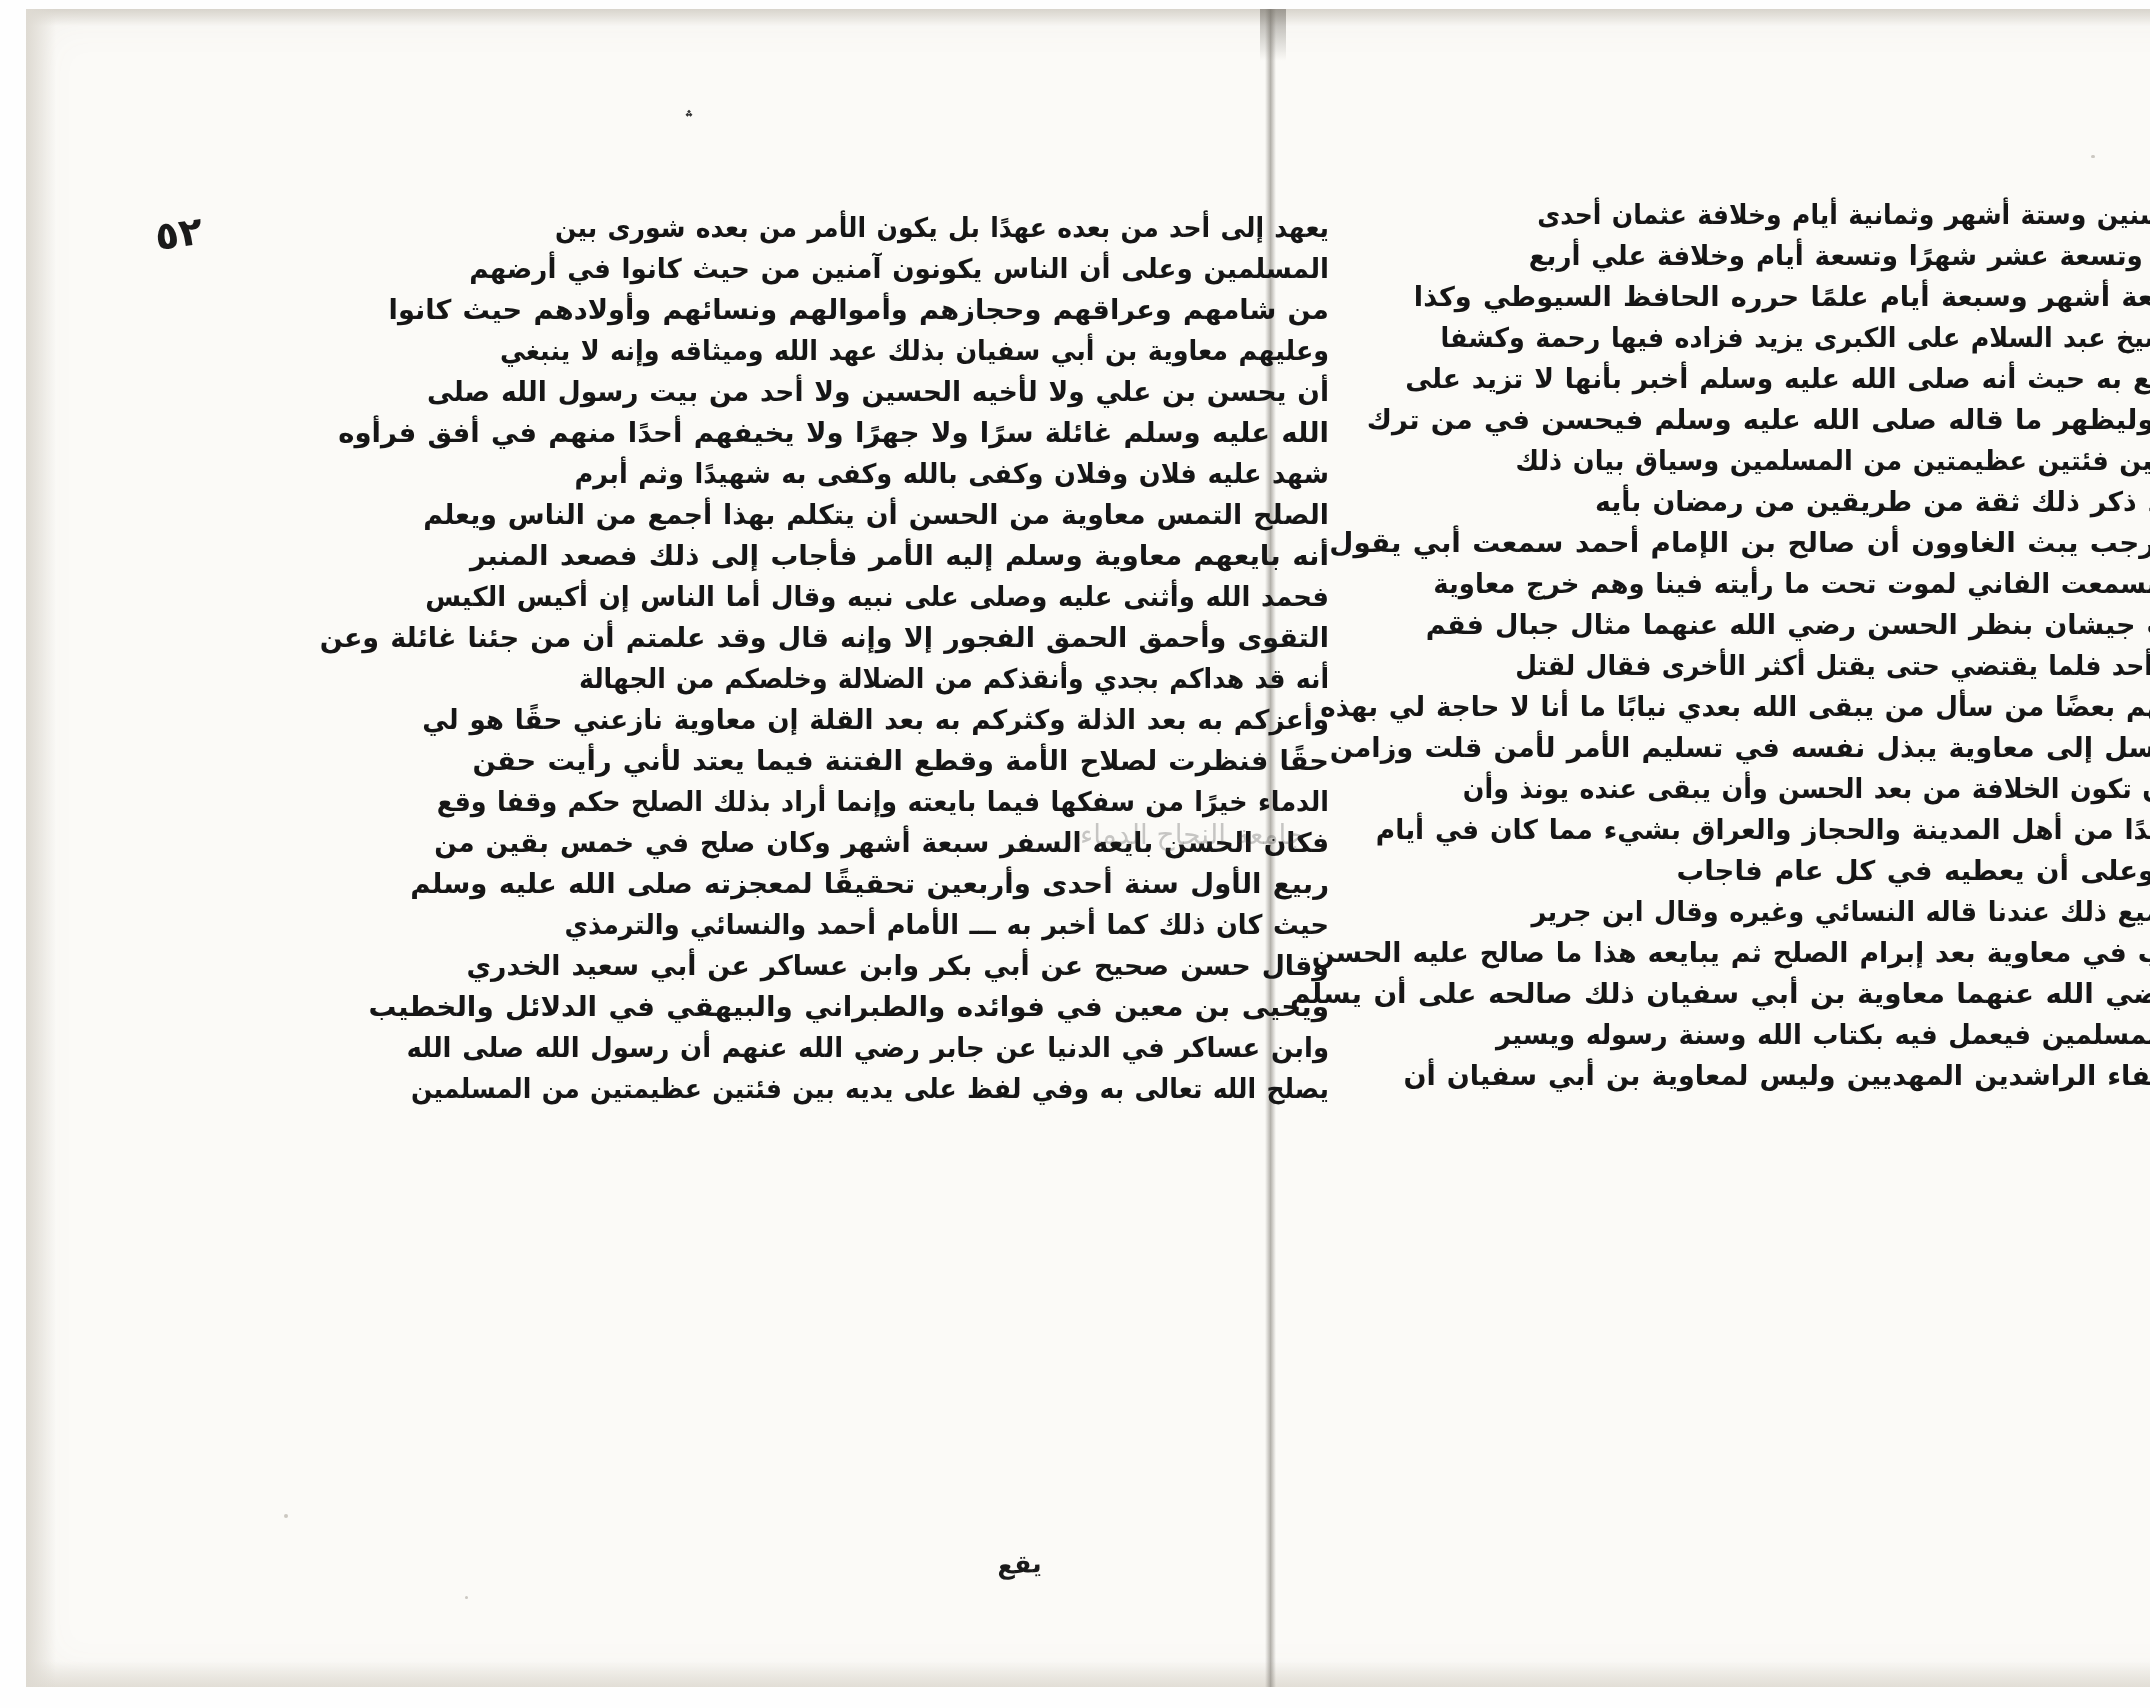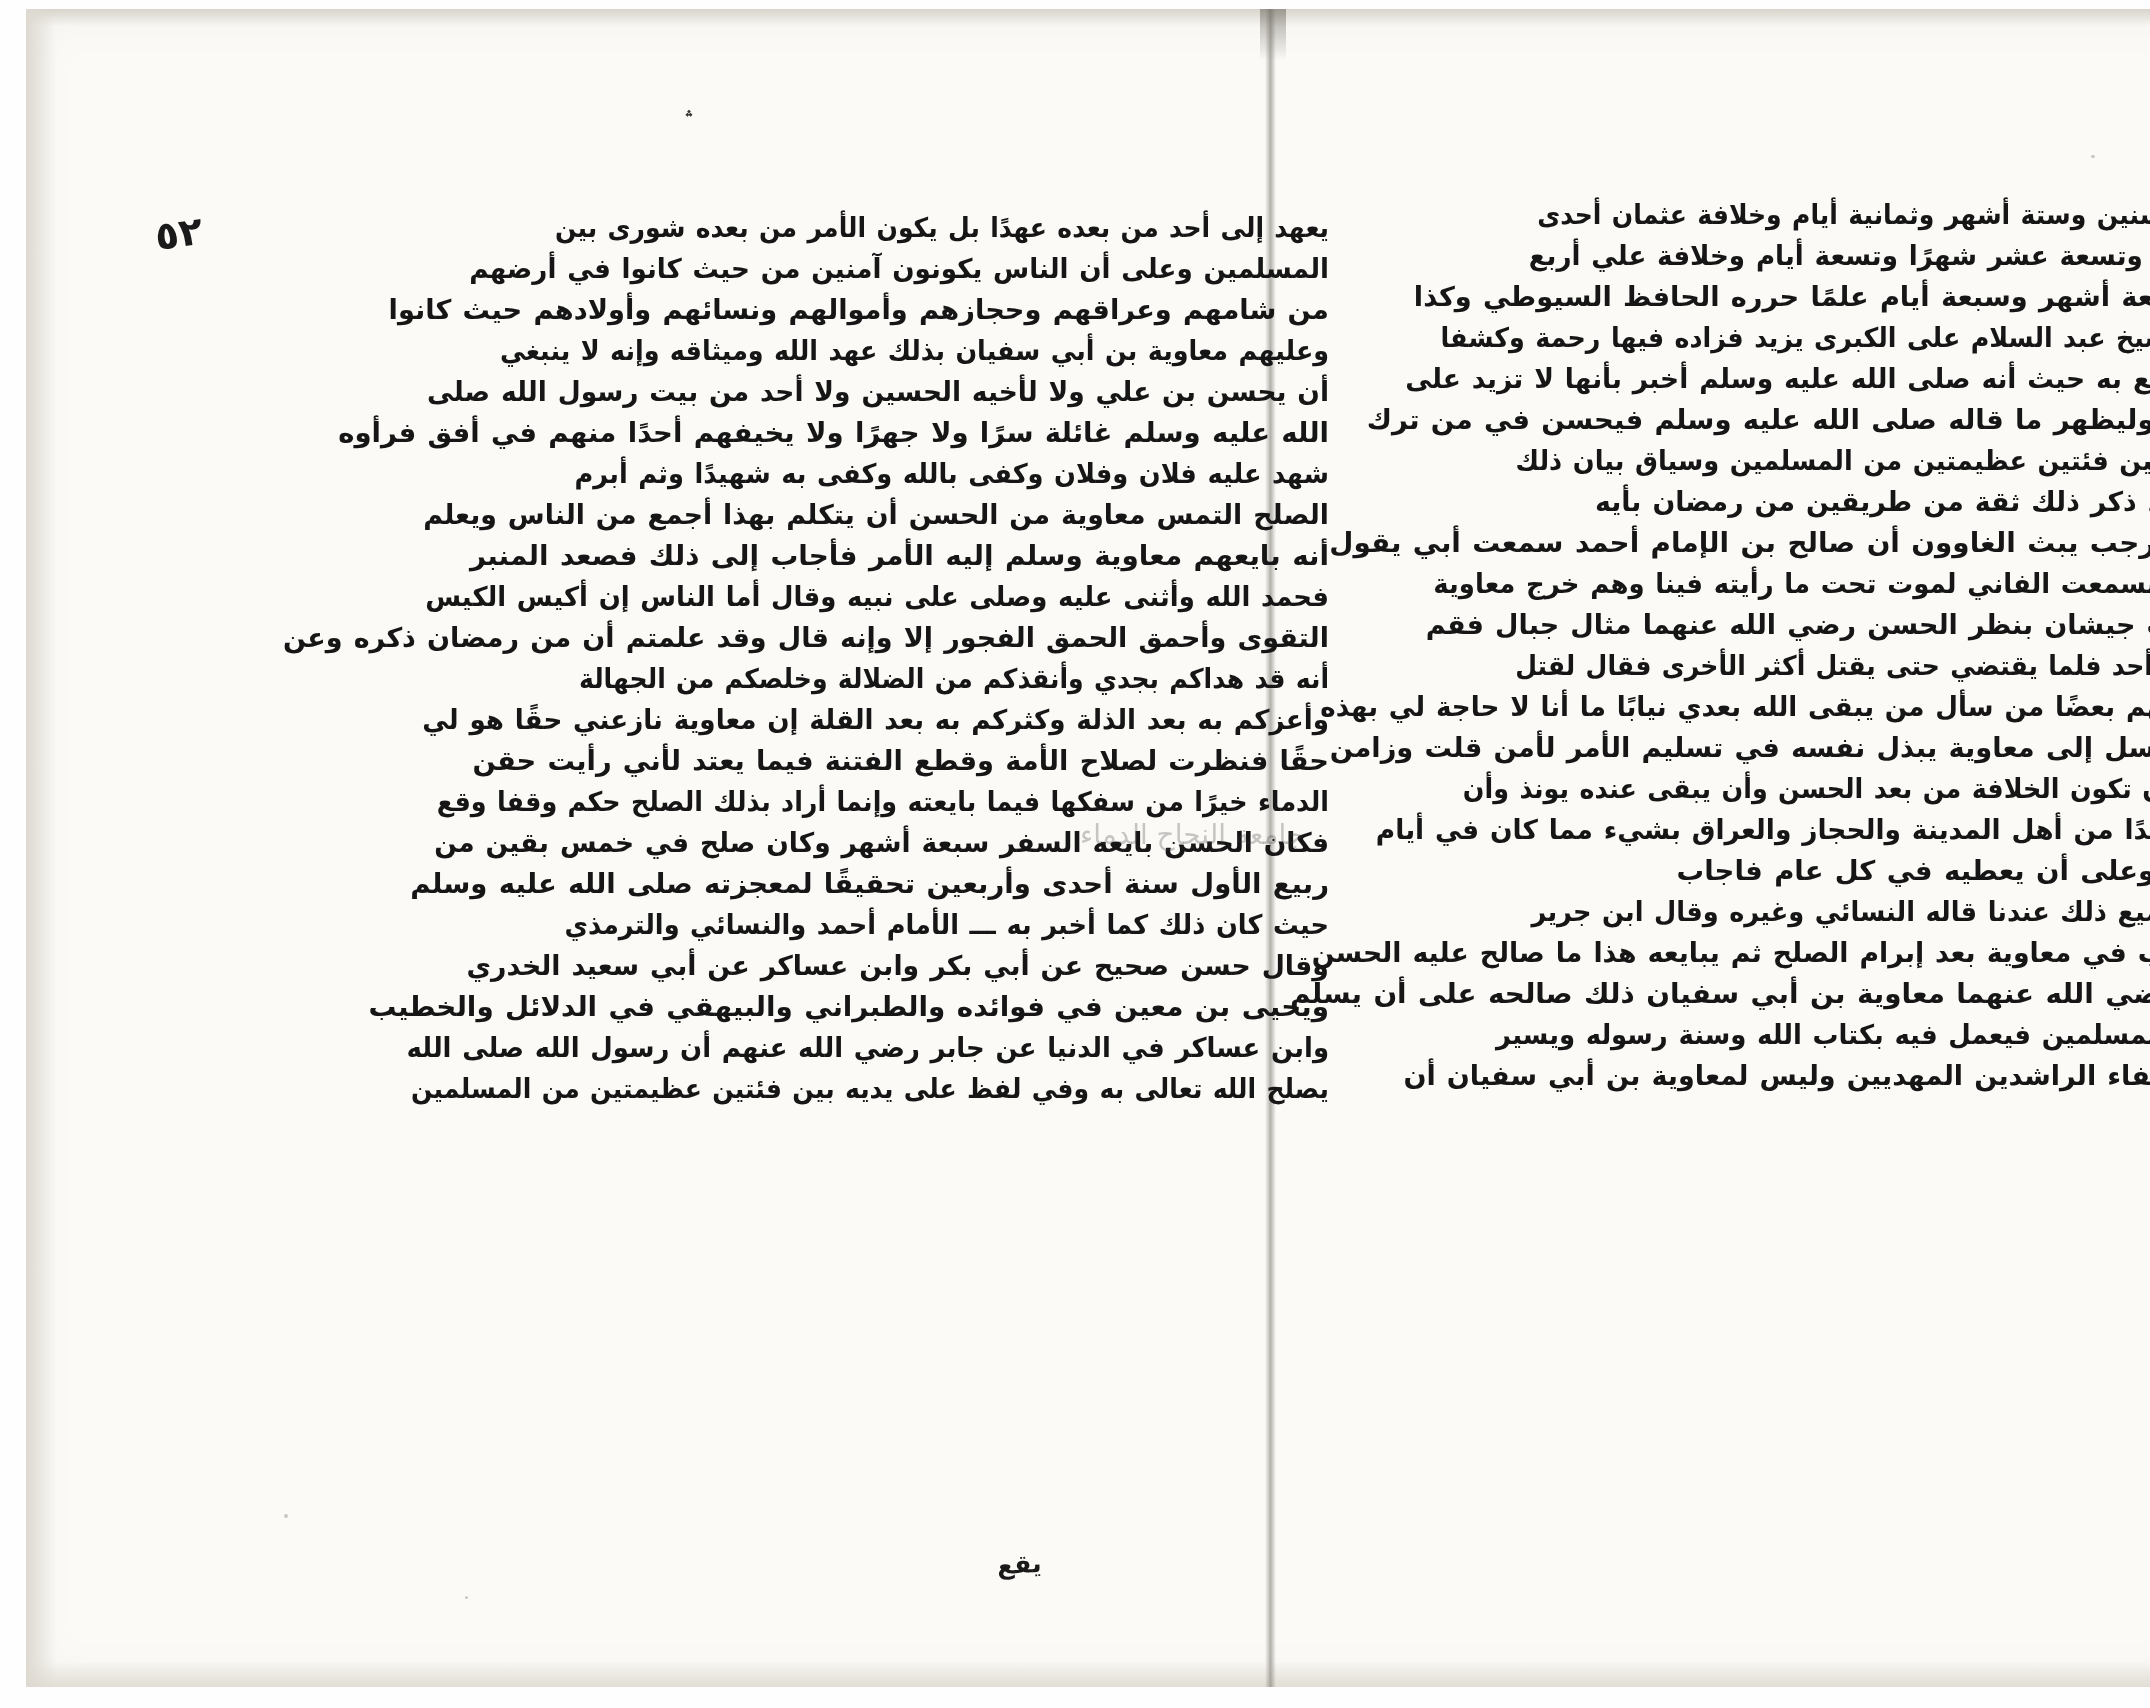--- a/index.html
+++ b/index.html
@@ -203,21 +203,21 @@
         <span class="ln" style="transform: scaleX(0.93);">يعهد إلى أحد من بعده عهدًا بل يكون الأمر من بعده شورى بين</span>
         <span class="ln" style="transform: scaleX(0.97);">المسلمين وعلى أن الناس يكونون آمنين من حيث كانوا في أرضهم</span>
         <span class="ln" style="transform: scaleX(1.01);">من شامهم وعراقهم وحجازهم وأموالهم ونسائهم وأولادهم حيث كانوا</span>
         <span class="ln" style="transform: scaleX(0.94);">وعليهم معاوية بن أبي سفيان بذلك عهد الله وميثاقه وإنه لا ينبغي</span>
         <span class="ln" style="transform: scaleX(0.98);">أن يحسن بن علي ولا لأخيه الحسين ولا أحد من بيت رسول الله صلى</span>
         <span class="ln" style="transform: scaleX(1.02);">الله عليه وسلم غائلة سرًا ولا جهرًا ولا يخيفهم أحدًا منهم في أفق فرأوه</span>
         <span class="ln" style="transform: scaleX(0.95);">شهد عليه فلان وفلان وكفى بالله وكفى به شهيدًا وثم أبرم</span>
         <span class="ln" style="transform: scaleX(0.99);">الصلح التمس معاوية من الحسن أن يتكلم بهذا أجمع من الناس ويعلم</span>
         <span class="ln" style="transform: scaleX(1.03);">أنه بايعهم معاوية وسلم إليه الأمر فأجاب إلى ذلك فصعد المنبر</span>
         <span class="ln" style="transform: scaleX(0.96);">فحمد الله وأثنى عليه وصلى على نبيه وقال أما الناس إن أكيس الكيس</span>
-        <span class="ln" style="transform: scaleX(1);">التقوى وأحمق الحمق الفجور إلا وإنه قال وقد علمتم أن من رمضان ذكره وعن</span>
+        <span class="ln" style="transform: scaleX(1);">التقوى وأحمق الحمق الفجور إلا وإنه قال وقد علمتم أن من جئنا غائلة وعن</span>
         <span class="ln" style="transform: scaleX(0.93);">أنه قد هداكم بجدي وأنقذكم من الضلالة وخلصكم من الجهالة</span>
         <span class="ln" style="transform: scaleX(0.97);">وأعزكم به بعد الذلة وكثركم به بعد القلة إن معاوية نازعني حقًا هو لي</span>
         <span class="ln" style="transform: scaleX(1.01);">حقًا فنظرت لصلاح الأمة وقطع الفتنة فيما يعتد لأني رأيت حقن</span>
         <span class="ln" style="transform: scaleX(0.94);">الدماء خيرًا من سفكها فيما بايعته وإنما أراد بذلك الصلح حكم وقفا وقع</span>
         <span class="ln" style="transform: scaleX(0.98);">فكان الحسن بايعه السفر سبعة أشهر وكان صلح في خمس بقين من</span>
         <span class="ln" style="transform: scaleX(1.02);">ربيع الأول سنة أحدى وأربعين تحقيقًا لمعجزته صلى الله عليه وسلم</span>
         <span class="ln" style="transform: scaleX(0.95);">حيث كان ذلك كما أخبر به ـــ الأمام أحمد والنسائي والترمذي</span>
         <span class="ln" style="transform: scaleX(0.99);">وقال حسن صحيح عن أبي بكر وابن عساكر عن أبي سعيد الخدري</span>
         <span class="ln" style="transform: scaleX(1.03);">ويحيى بن معين في فوائده والطبراني والبيهقي في الدلائل والخطيب</span>
         <span class="ln" style="transform: scaleX(0.96);">وابن عساكر في الدنيا عن جابر رضي الله عنهم أن رسول الله صلى الله</span>

